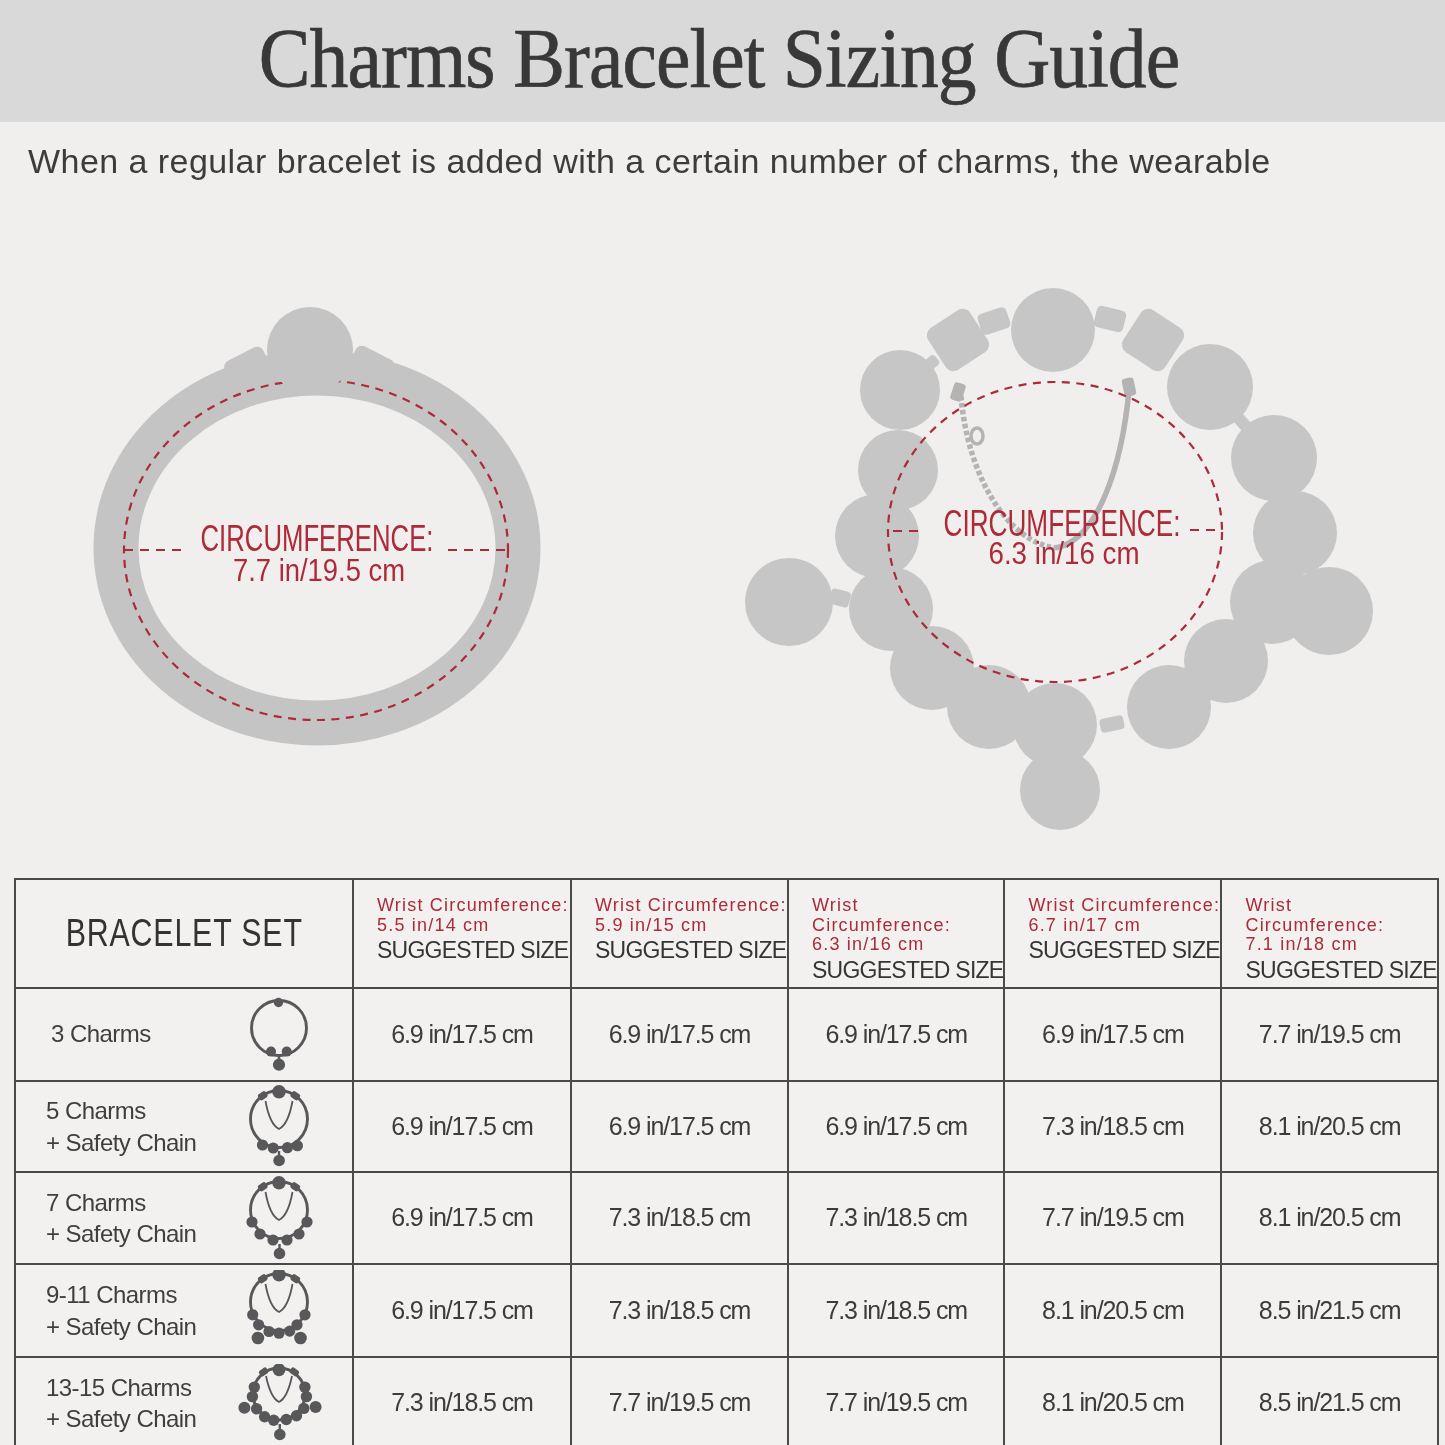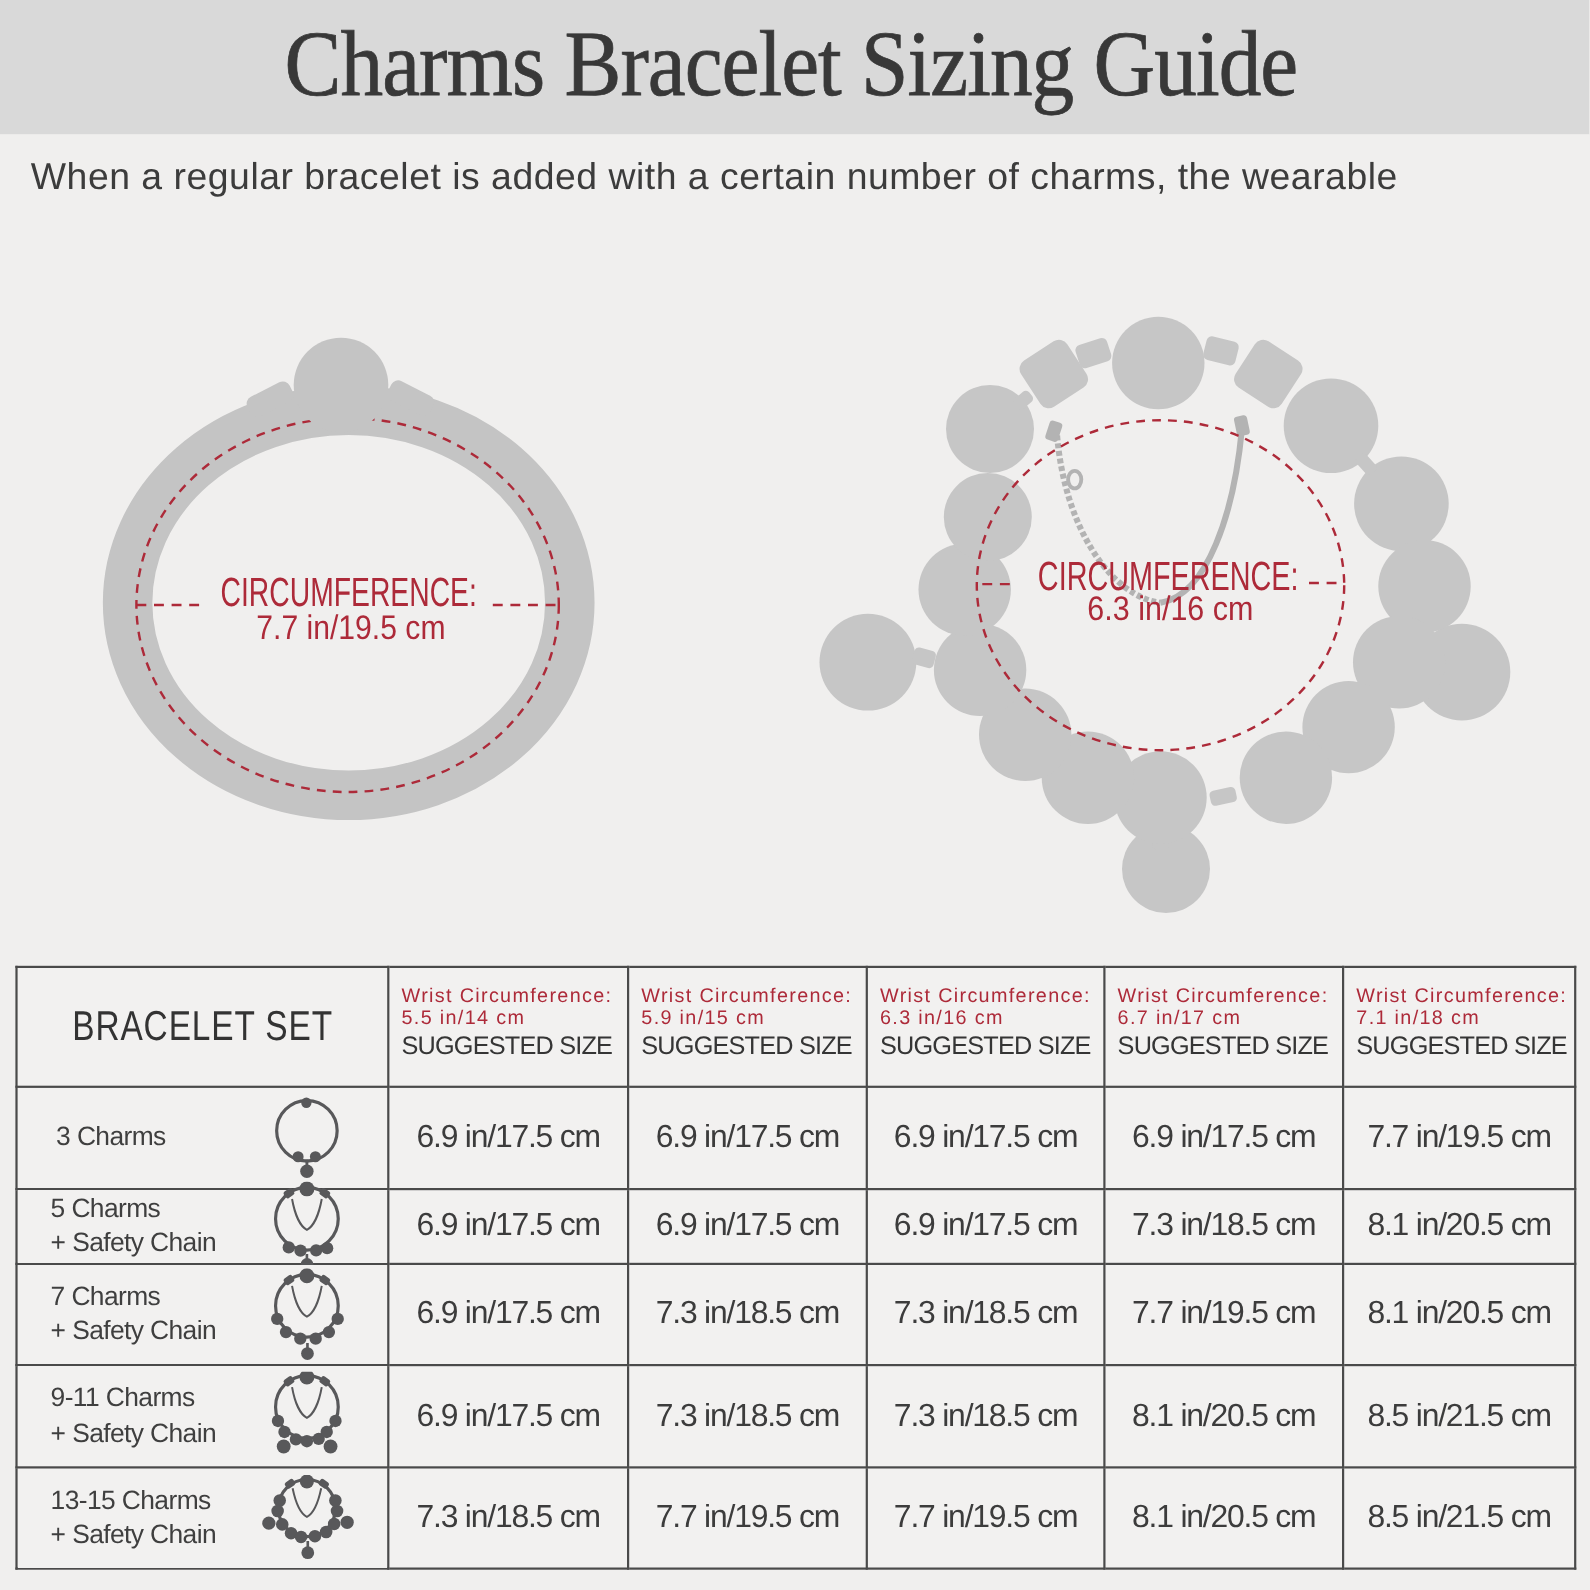--- a/index.html
+++ b/index.html
@@ -16,24 +16,24 @@
   table{position:absolute;left:14px;top:878px;border-collapse:collapse;table-layout:fixed;}
   td{border:2px solid #4a4a4a;padding:0;background:#f2f1f0;}
   td.c1{position:relative;}
   .rowlabel{position:absolute;left:30px;top:50%;transform:translateY(-50%);
             font-size:24px;line-height:31.5px;color:#3f3f3f;letter-spacing:-0.55px;}
   .r1l{left:35px;}
   .rowicon{position:absolute;left:221px;top:50%;transform:translateY(-50%);line-height:0;}
   #ic5{left:219px;}
   .bset{font-size:38px;color:#333;text-align:center;letter-spacing:1px;}
   .bset span{display:inline-block;transform:scaleX(0.80);transform-origin:center;}
-  .hcell{padding:16px 0 0 11px;vertical-align:top;}
+  .hcell{padding:16px 0 0 23px;vertical-align:top;}
   .wc{color:#ad2a39;font-size:18px;line-height:19.7px;letter-spacing:1.2px;}
   .ss{color:#353535;font-size:23px;line-height:26px;margin-top:2px;letter-spacing:-0.75px;white-space:nowrap;}
-  td.data{text-align:center;font-size:29px;color:#3c3c3c;letter-spacing:-1.1px;}
+  td.data{text-align:center;font-size:25px;color:#3c3c3c;letter-spacing:-1.1px;}
 </style>
 </head>
 <body>
 <div id="band"></div>
 <div id="title">Charms Bracelet Sizing Guide</div>
 <div id="para"><span style="letter-spacing:0.45px">When a regular bracelet is added with a certain number of charms, the wearable</span><br><br></div>
 
 <svg id="illus-left" width="500" height="480" viewBox="0 0 500 480">
   <ellipse cx="250" cy="253" rx="201" ry="175" fill="none" stroke="#c4c4c4" stroke-width="45"></ellipse>
   <ellipse cx="249" cy="255" rx="192" ry="170" fill="none" stroke="#ad2a39" stroke-width="2.2" stroke-dasharray="8 6.5"></ellipse>
@@ -137,21 +137,21 @@
               </g>
     <line x1="42" y1="58" x2="42" y2="64" stroke="#58585a" stroke-width="2.6"></line>
   </svg></span>
         </td>
   <td class="data">6.9 in/17.5 cm</td>
         <td class="data">6.9 in/17.5 cm</td>
         <td class="data">6.9 in/17.5 cm</td>
         <td class="data">6.9 in/17.5 cm</td>
         <td class="data">7.7 in/19.5 cm</td>
 </tr>
-<tr style="height:68px">
+<tr style="height:91px">
   <td class="c1">
           <div class="rowlabel">5 Charms<br>+ Safety Chain</div>
           <span class="rowicon" id="ic2"><svg width="84" height="82" viewBox="0 0 84 82">
     <circle cx="42" cy="34" r="28.5" fill="none" stroke="#58585a" stroke-width="2.9"></circle>
     <path d="M28.5,16 C31,30 36,41 42,44 C48,41 53,30 55.5,16" fill="none" stroke="#58585a" stroke-width="1.8"></path>
     <g fill="#58585a">
       <rect x="21.2" y="7.2" width="9" height="7" rx="2" transform="rotate(-35 25.7 10.7)"></rect>
       <rect x="53.8" y="7.2" width="9" height="7" rx="2" transform="rotate(35 58.3 10.7)"></rect>
       <circle cx="42" cy="6.8" r="6.8"></circle>
       <circle cx="25.5" cy="60" r="5.6"></circle>

